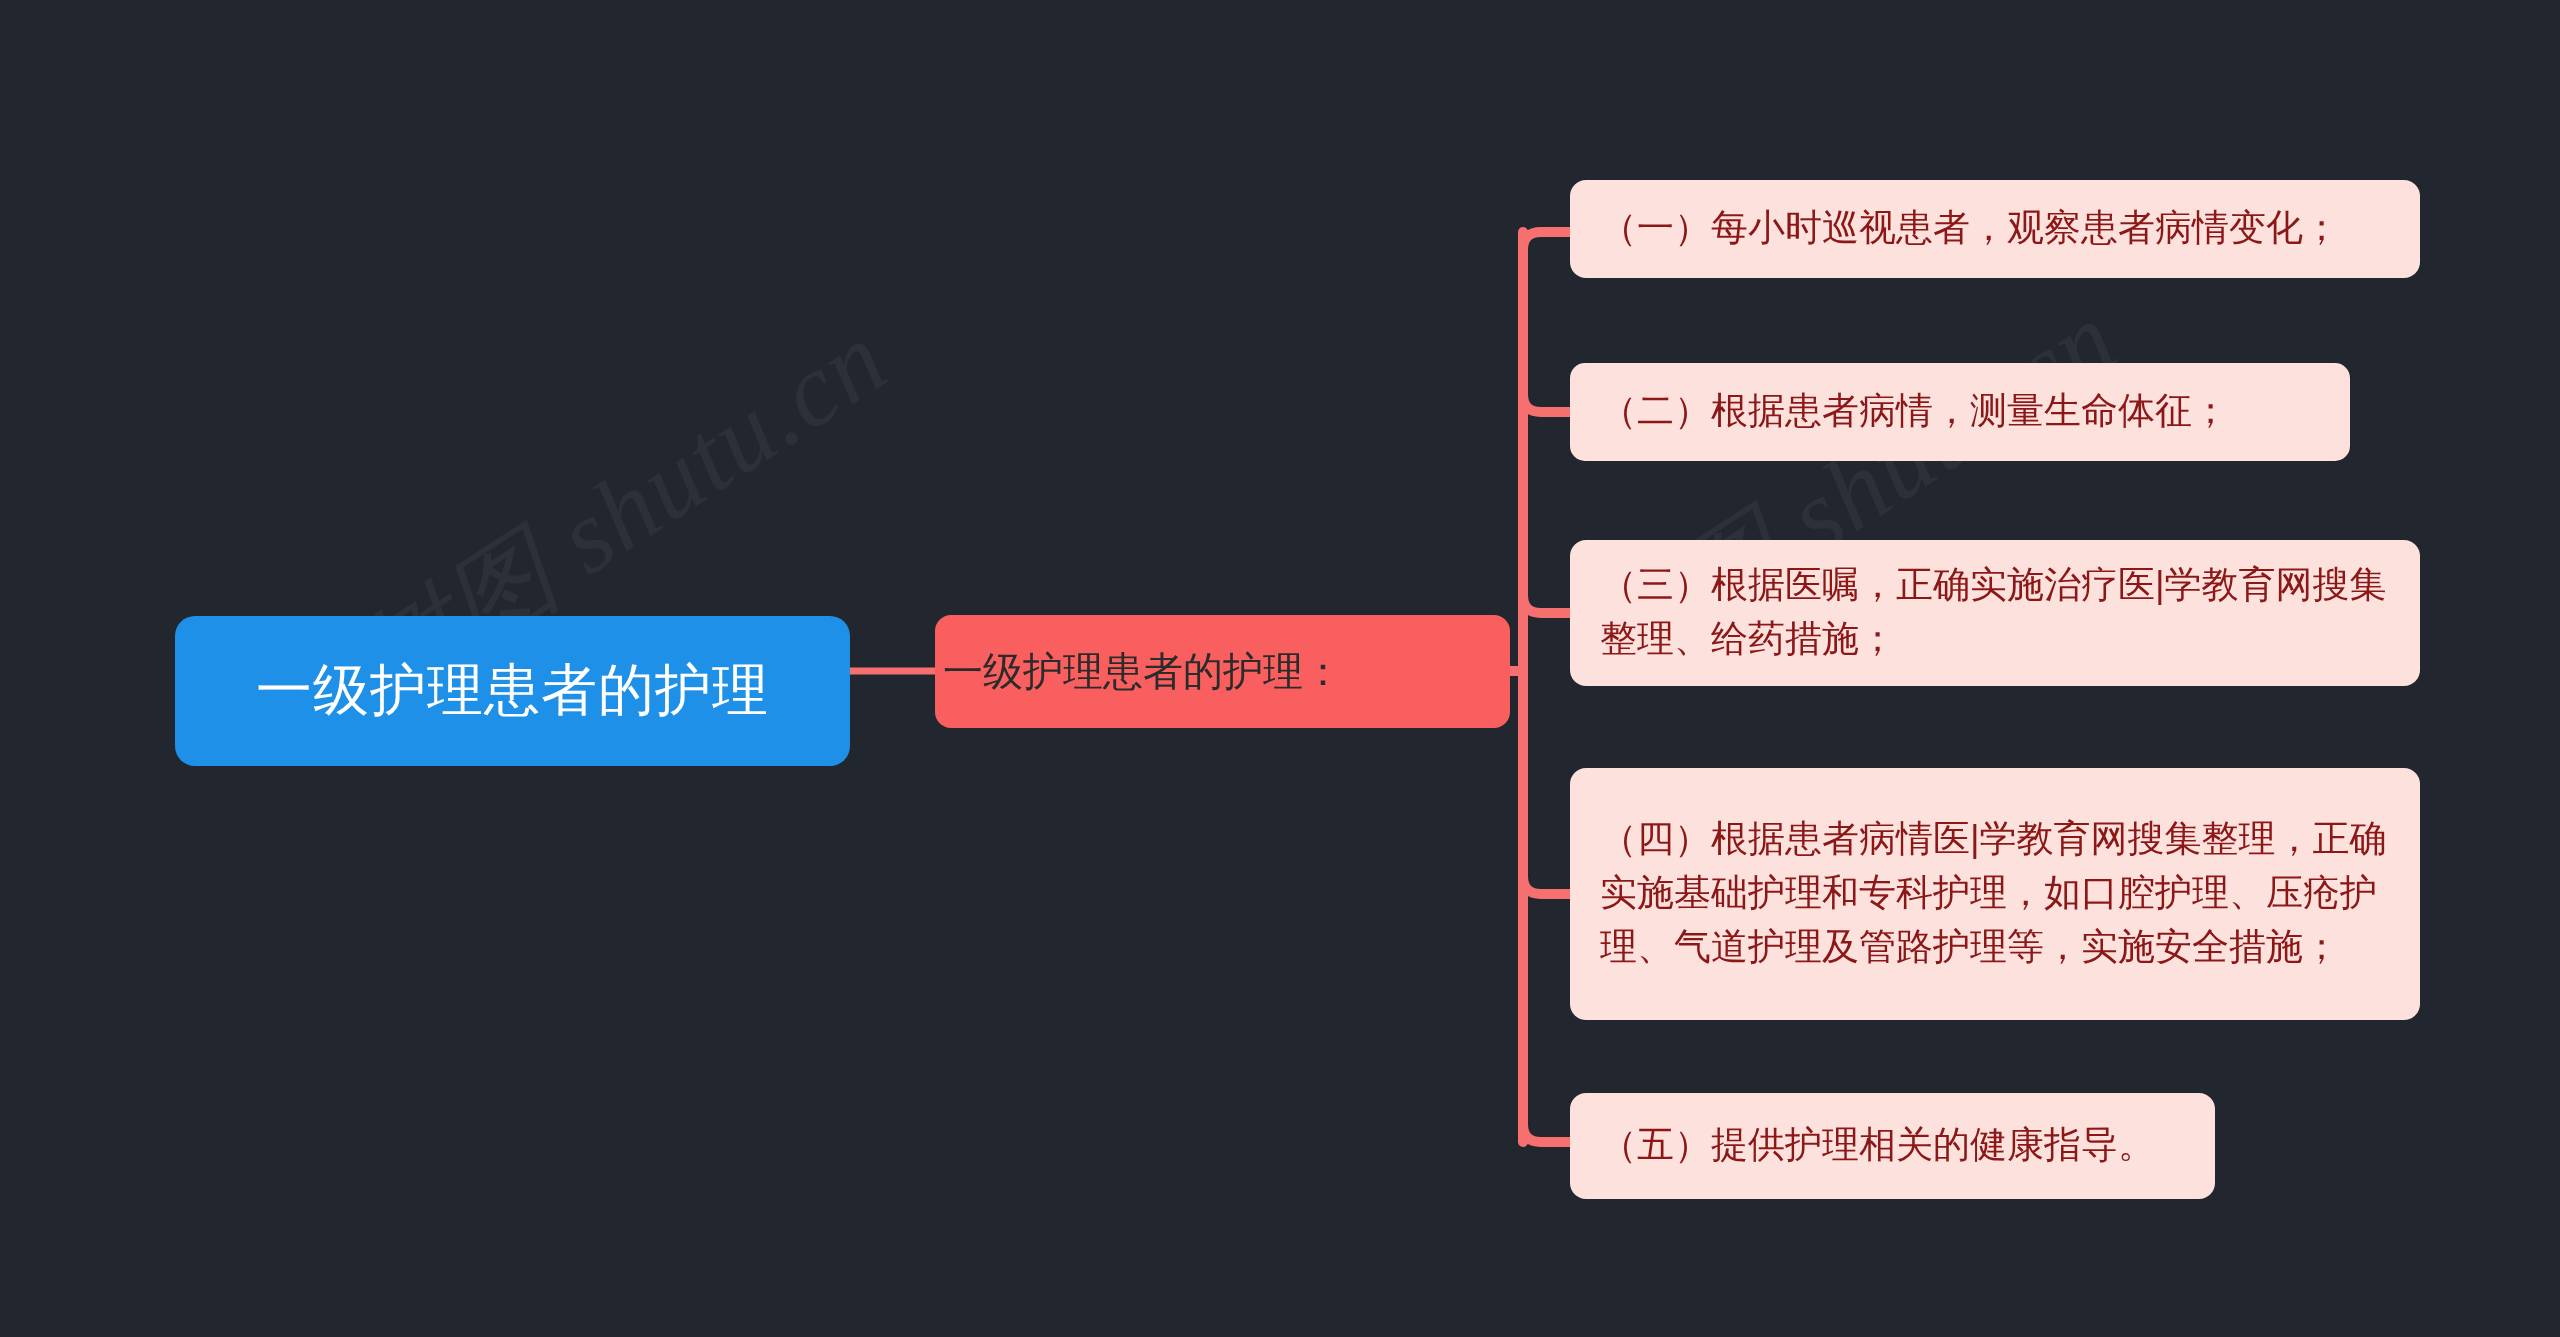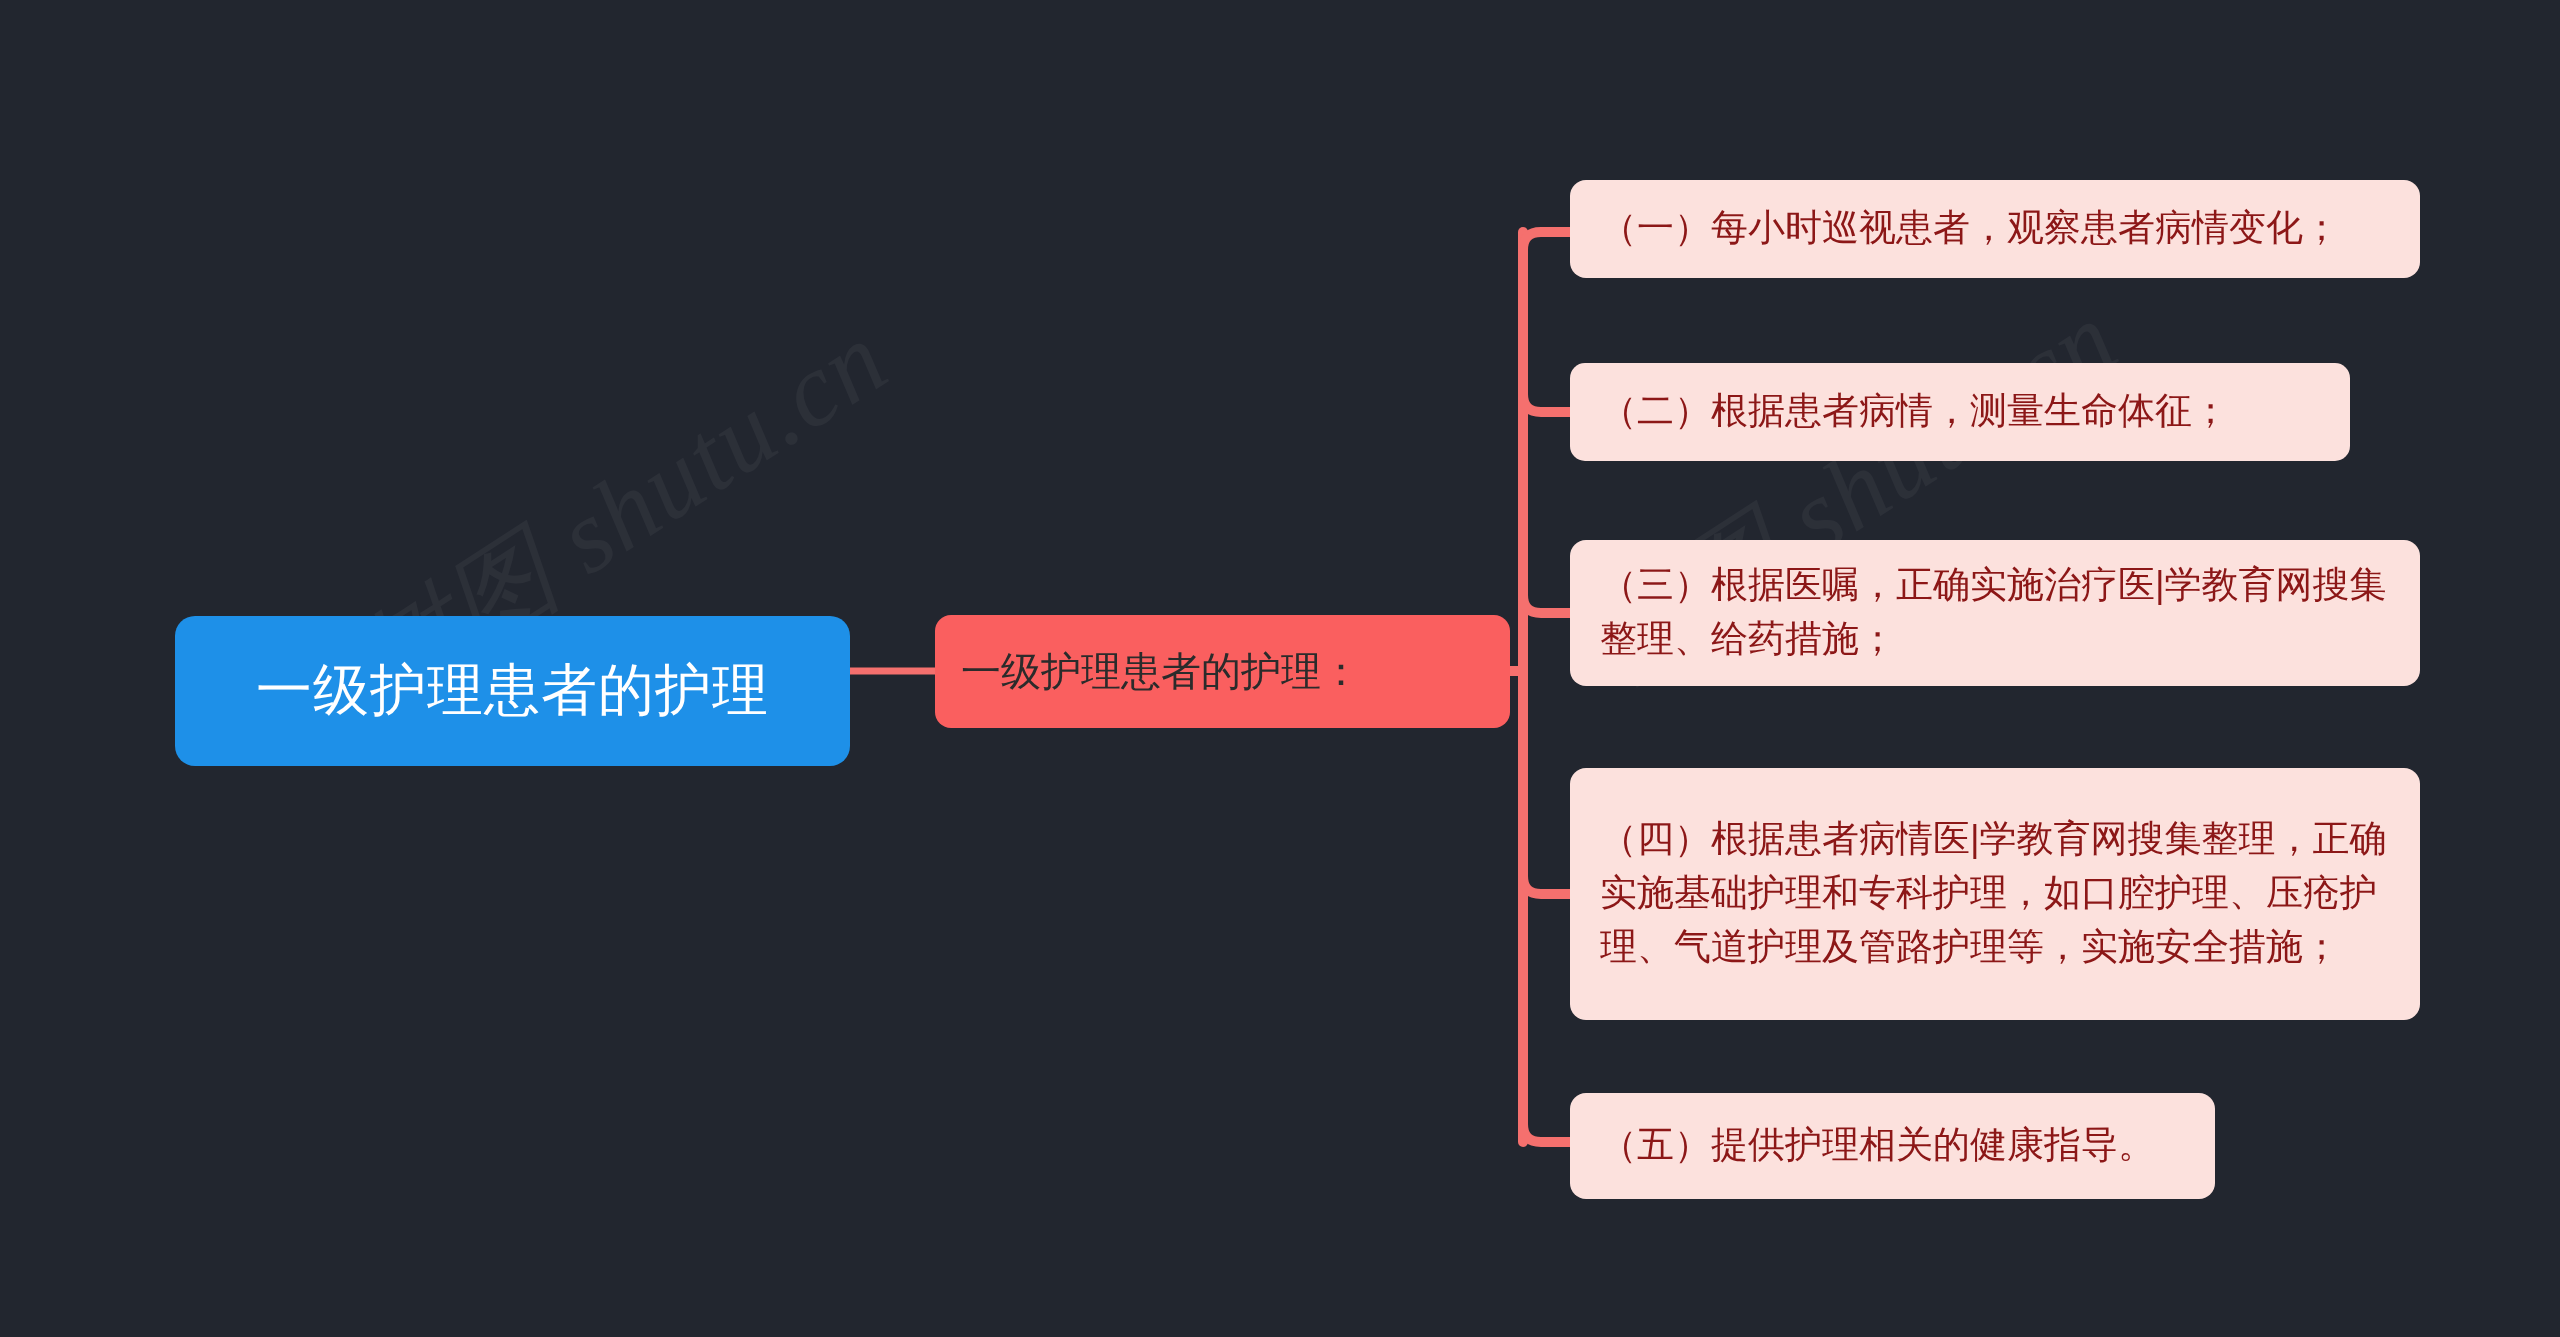--- a/index.html
+++ b/index.html
@@ -51,21 +51,21 @@
     letter-spacing:1px;
     z-index:4;
     margin-top:18px;
   }
 
   .node-branch{
     left:935px;top:615px;width:575px;height:113px;
     background:#fa5f5f;
     border-radius:16px;
     justify-content:flex-start;
-    padding:0 26px;
+    padding:0 8px;
     color:#2b2b2b;
     font-size:40px;
     z-index:4;
   }
 
   .node-leaf{
     background:#fce1dd;
     color:#8c1717;
     font-size:37px;
     line-height:54px;

